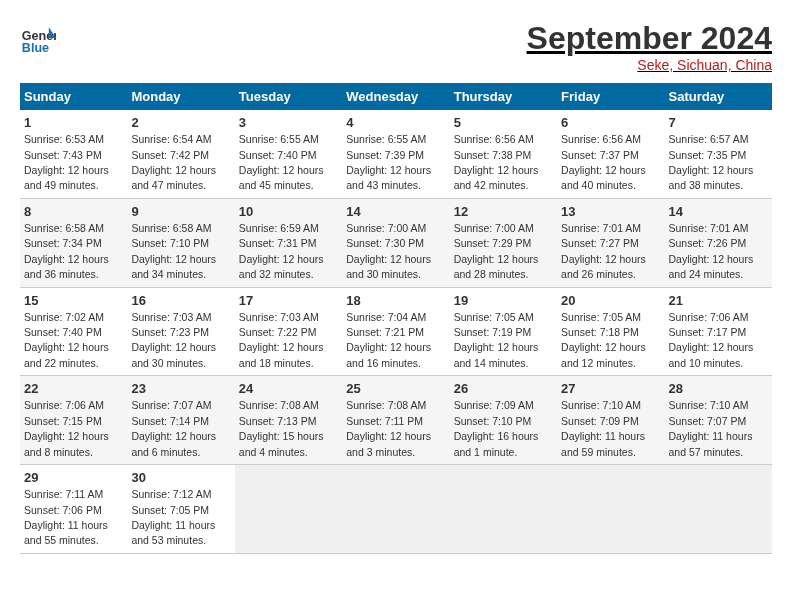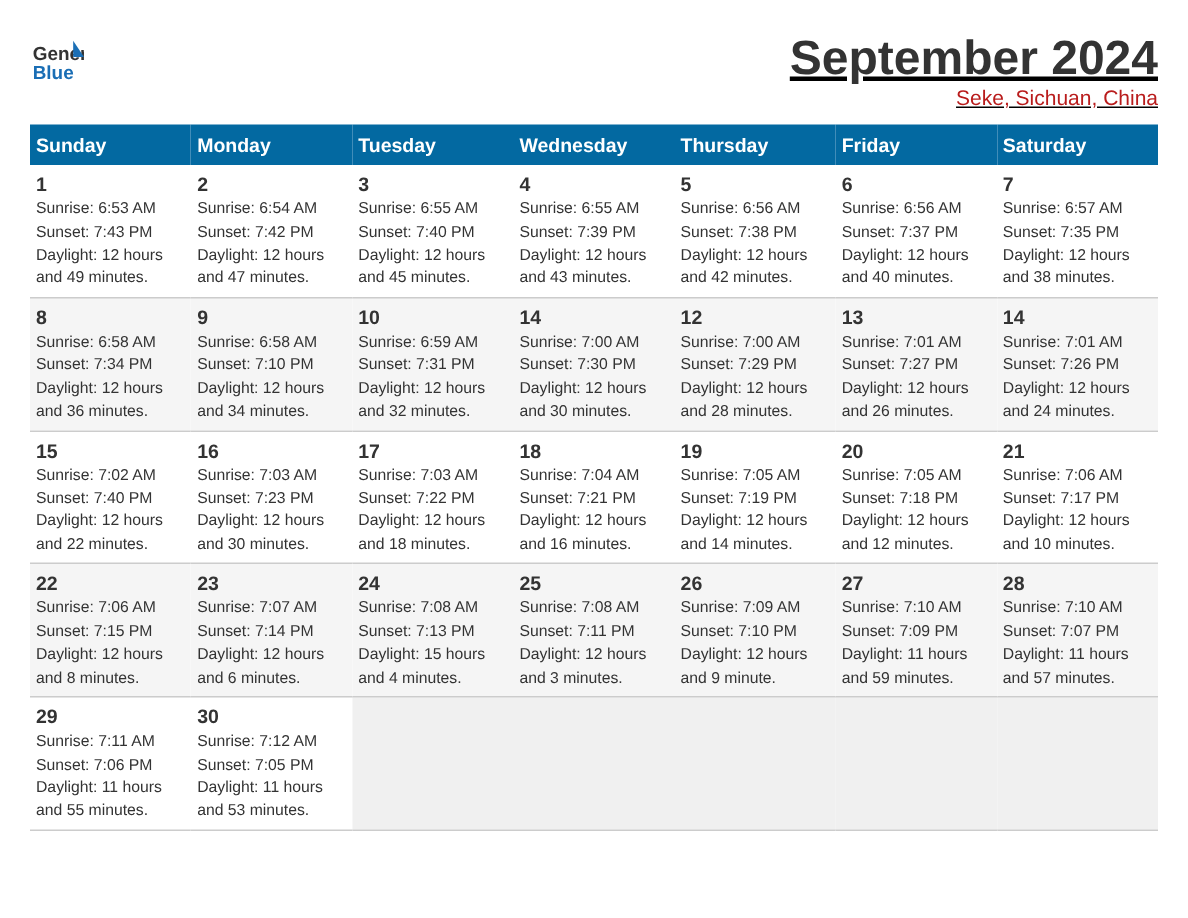--- a/index.html
+++ b/index.html
@@ -135,21 +135,21 @@
         <td><span class="day-num">18</span><span class="day-info">Sunrise: 7:04 AM</span><br><span class="day-info">Sunset: 7:21 PM</span><br><span class="day-info">Daylight: 12 hours and 16 minutes.</span></td>
         <td><span class="day-num">19</span><span class="day-info">Sunrise: 7:05 AM</span><br><span class="day-info">Sunset: 7:19 PM</span><br><span class="day-info">Daylight: 12 hours and 14 minutes.</span></td>
         <td><span class="day-num">20</span><span class="day-info">Sunrise: 7:05 AM</span><br><span class="day-info">Sunset: 7:18 PM</span><br><span class="day-info">Daylight: 12 hours and 12 minutes.</span></td>
         <td><span class="day-num">21</span><span class="day-info">Sunrise: 7:06 AM</span><br><span class="day-info">Sunset: 7:17 PM</span><br><span class="day-info">Daylight: 12 hours and 10 minutes.</span></td>
       </tr>
       <tr>
         <td><span class="day-num">22</span><span class="day-info">Sunrise: 7:06 AM</span><br><span class="day-info">Sunset: 7:15 PM</span><br><span class="day-info">Daylight: 12 hours and 8 minutes.</span></td>
         <td><span class="day-num">23</span><span class="day-info">Sunrise: 7:07 AM</span><br><span class="day-info">Sunset: 7:14 PM</span><br><span class="day-info">Daylight: 12 hours and 6 minutes.</span></td>
         <td><span class="day-num">24</span><span class="day-info">Sunrise: 7:08 AM</span><br><span class="day-info">Sunset: 7:13 PM</span><br><span class="day-info">Daylight: 15 hours and 4 minutes.</span></td>
         <td><span class="day-num">25</span><span class="day-info">Sunrise: 7:08 AM</span><br><span class="day-info">Sunset: 7:11 PM</span><br><span class="day-info">Daylight: 12 hours and 3 minutes.</span></td>
-        <td><span class="day-num">26</span><span class="day-info">Sunrise: 7:09 AM</span><br><span class="day-info">Sunset: 7:10 PM</span><br><span class="day-info">Daylight: 12 hours and 9 minute.</span></td>
+        <td><span class="day-num">26</span><span class="day-info">Sunrise: 7:09 AM</span><br><span class="day-info">Sunset: 7:10 PM</span><br><span class="day-info">Daylight: 16 hours and 1 minute.</span></td>
         <td><span class="day-num">27</span><span class="day-info">Sunrise: 7:10 AM</span><br><span class="day-info">Sunset: 7:09 PM</span><br><span class="day-info">Daylight: 11 hours and 59 minutes.</span></td>
         <td><span class="day-num">28</span><span class="day-info">Sunrise: 7:10 AM</span><br><span class="day-info">Sunset: 7:07 PM</span><br><span class="day-info">Daylight: 11 hours and 57 minutes.</span></td>
       </tr>
       <tr>
         <td><span class="day-num">29</span><span class="day-info">Sunrise: 7:11 AM</span><br><span class="day-info">Sunset: 7:06 PM</span><br><span class="day-info">Daylight: 11 hours and 55 minutes.</span></td>
         <td><span class="day-num">30</span><span class="day-info">Sunrise: 7:12 AM</span><br><span class="day-info">Sunset: 7:05 PM</span><br><span class="day-info">Daylight: 11 hours and 53 minutes.</span></td>
         <td class="empty"></td>
         <td class="empty"></td>
         <td class="empty"></td>
         <td class="empty"></td>

